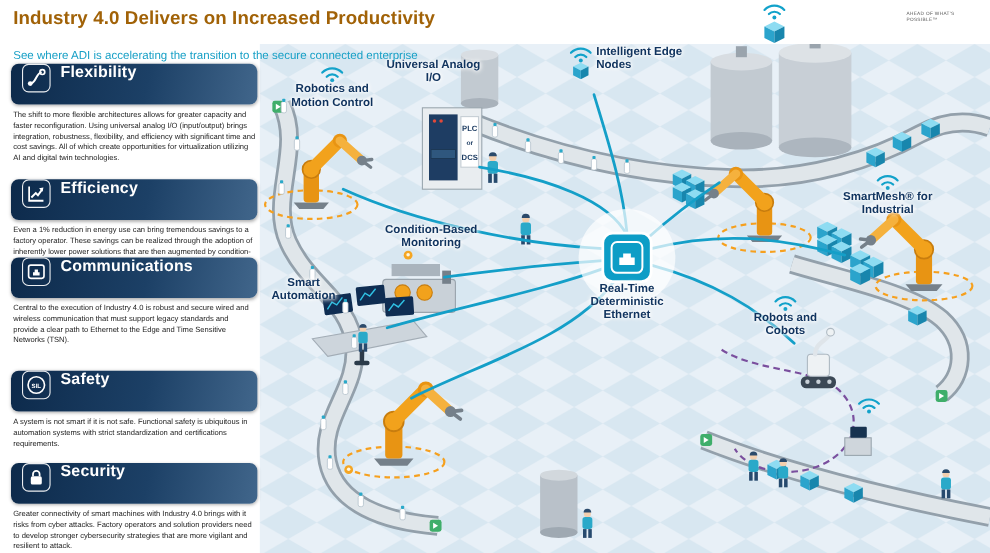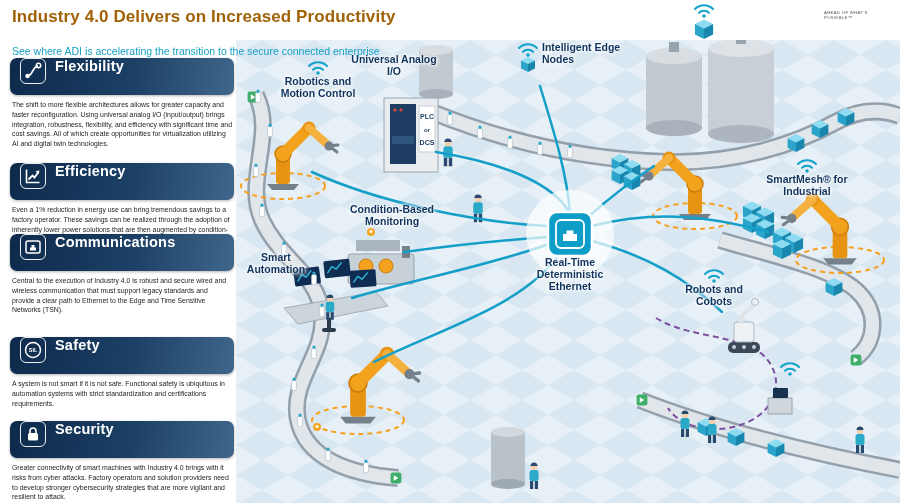--- a/index.html
+++ b/index.html
@@ -284,21 +284,21 @@
 
       <use href="#wifi" transform="translate(554,334)"></use>
     </svg>
   </div>
 
   <svg class="topdevice" style="left:686px;top:2px" width="36" height="42" viewBox="-18 -14 36 42">
     <use href="#wifi"></use>
     <use href="#cube" transform="translate(0,10) scale(1.3)"></use>
   </svg>
 
-  <div class="lbl" style="left:268px;top:60px;width:100px">
+  <div class="lbl" style="left:252px;top:60px;width:100px">
     <svg width="26" height="15" viewBox="-13 -13 26 15">
         <use href="#wifi"></use>
       </svg>
     <span>Robotics and Motion Control</span>
   </div>
 
   <div class="lbl" style="left:349px;top:54px;width:90px">
     <span>Universal Analog I/O</span>
   </div>
 

